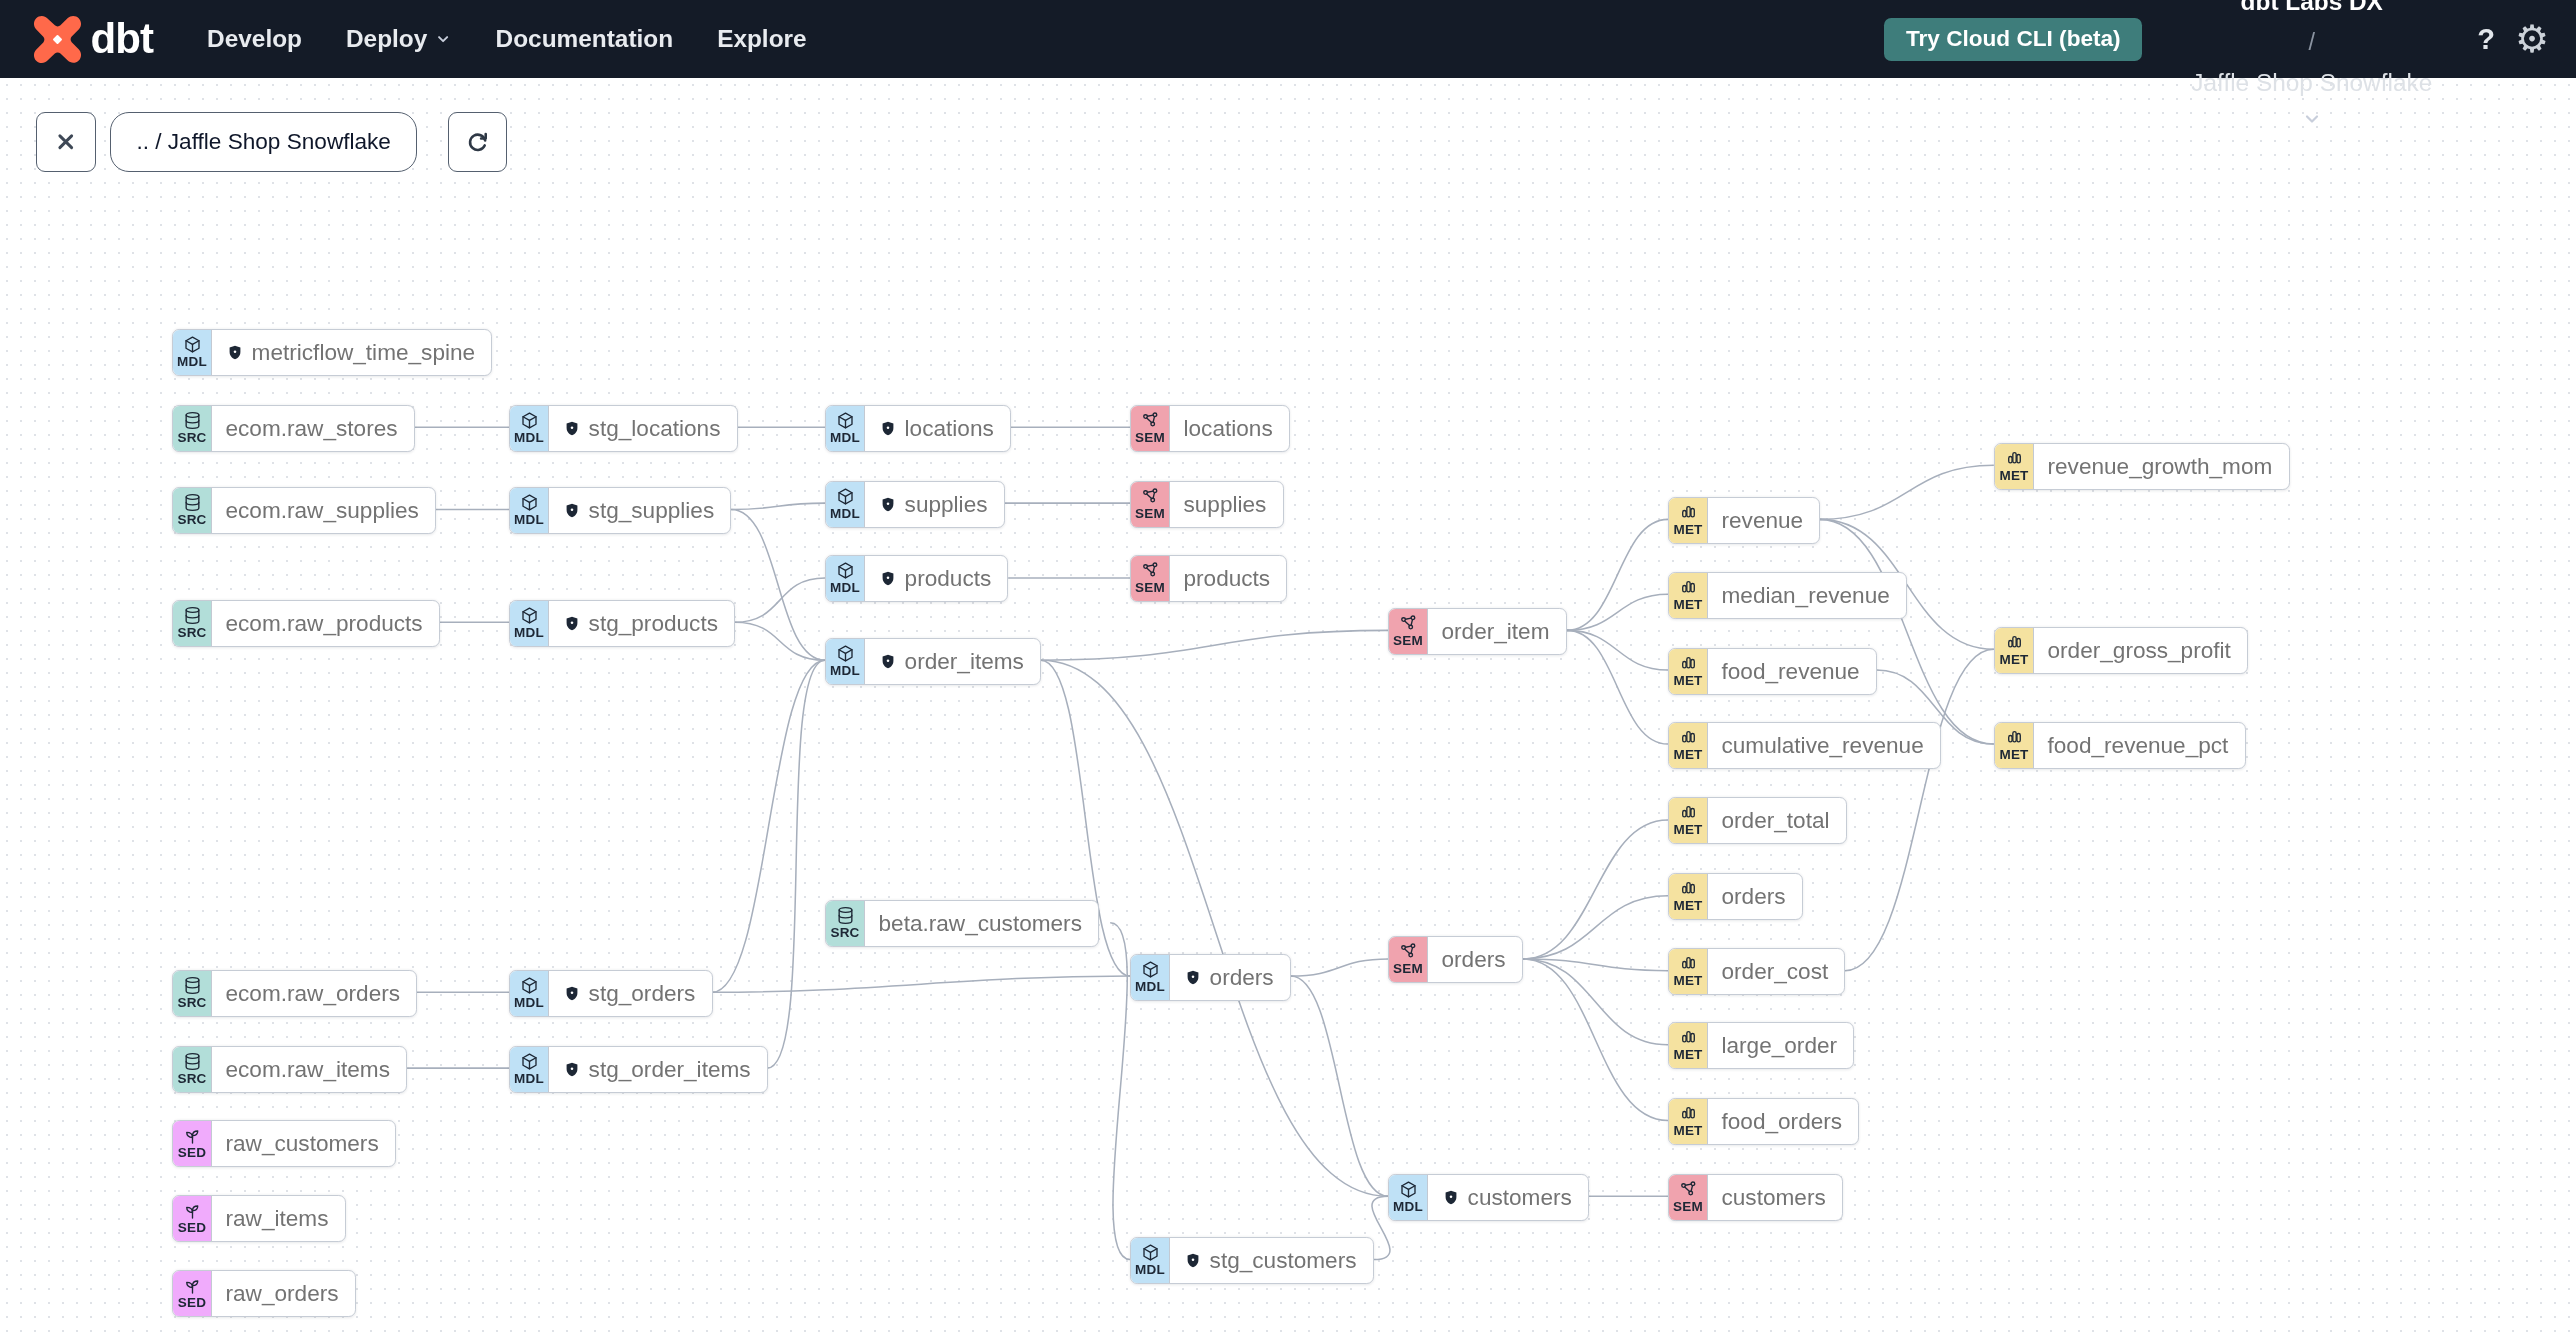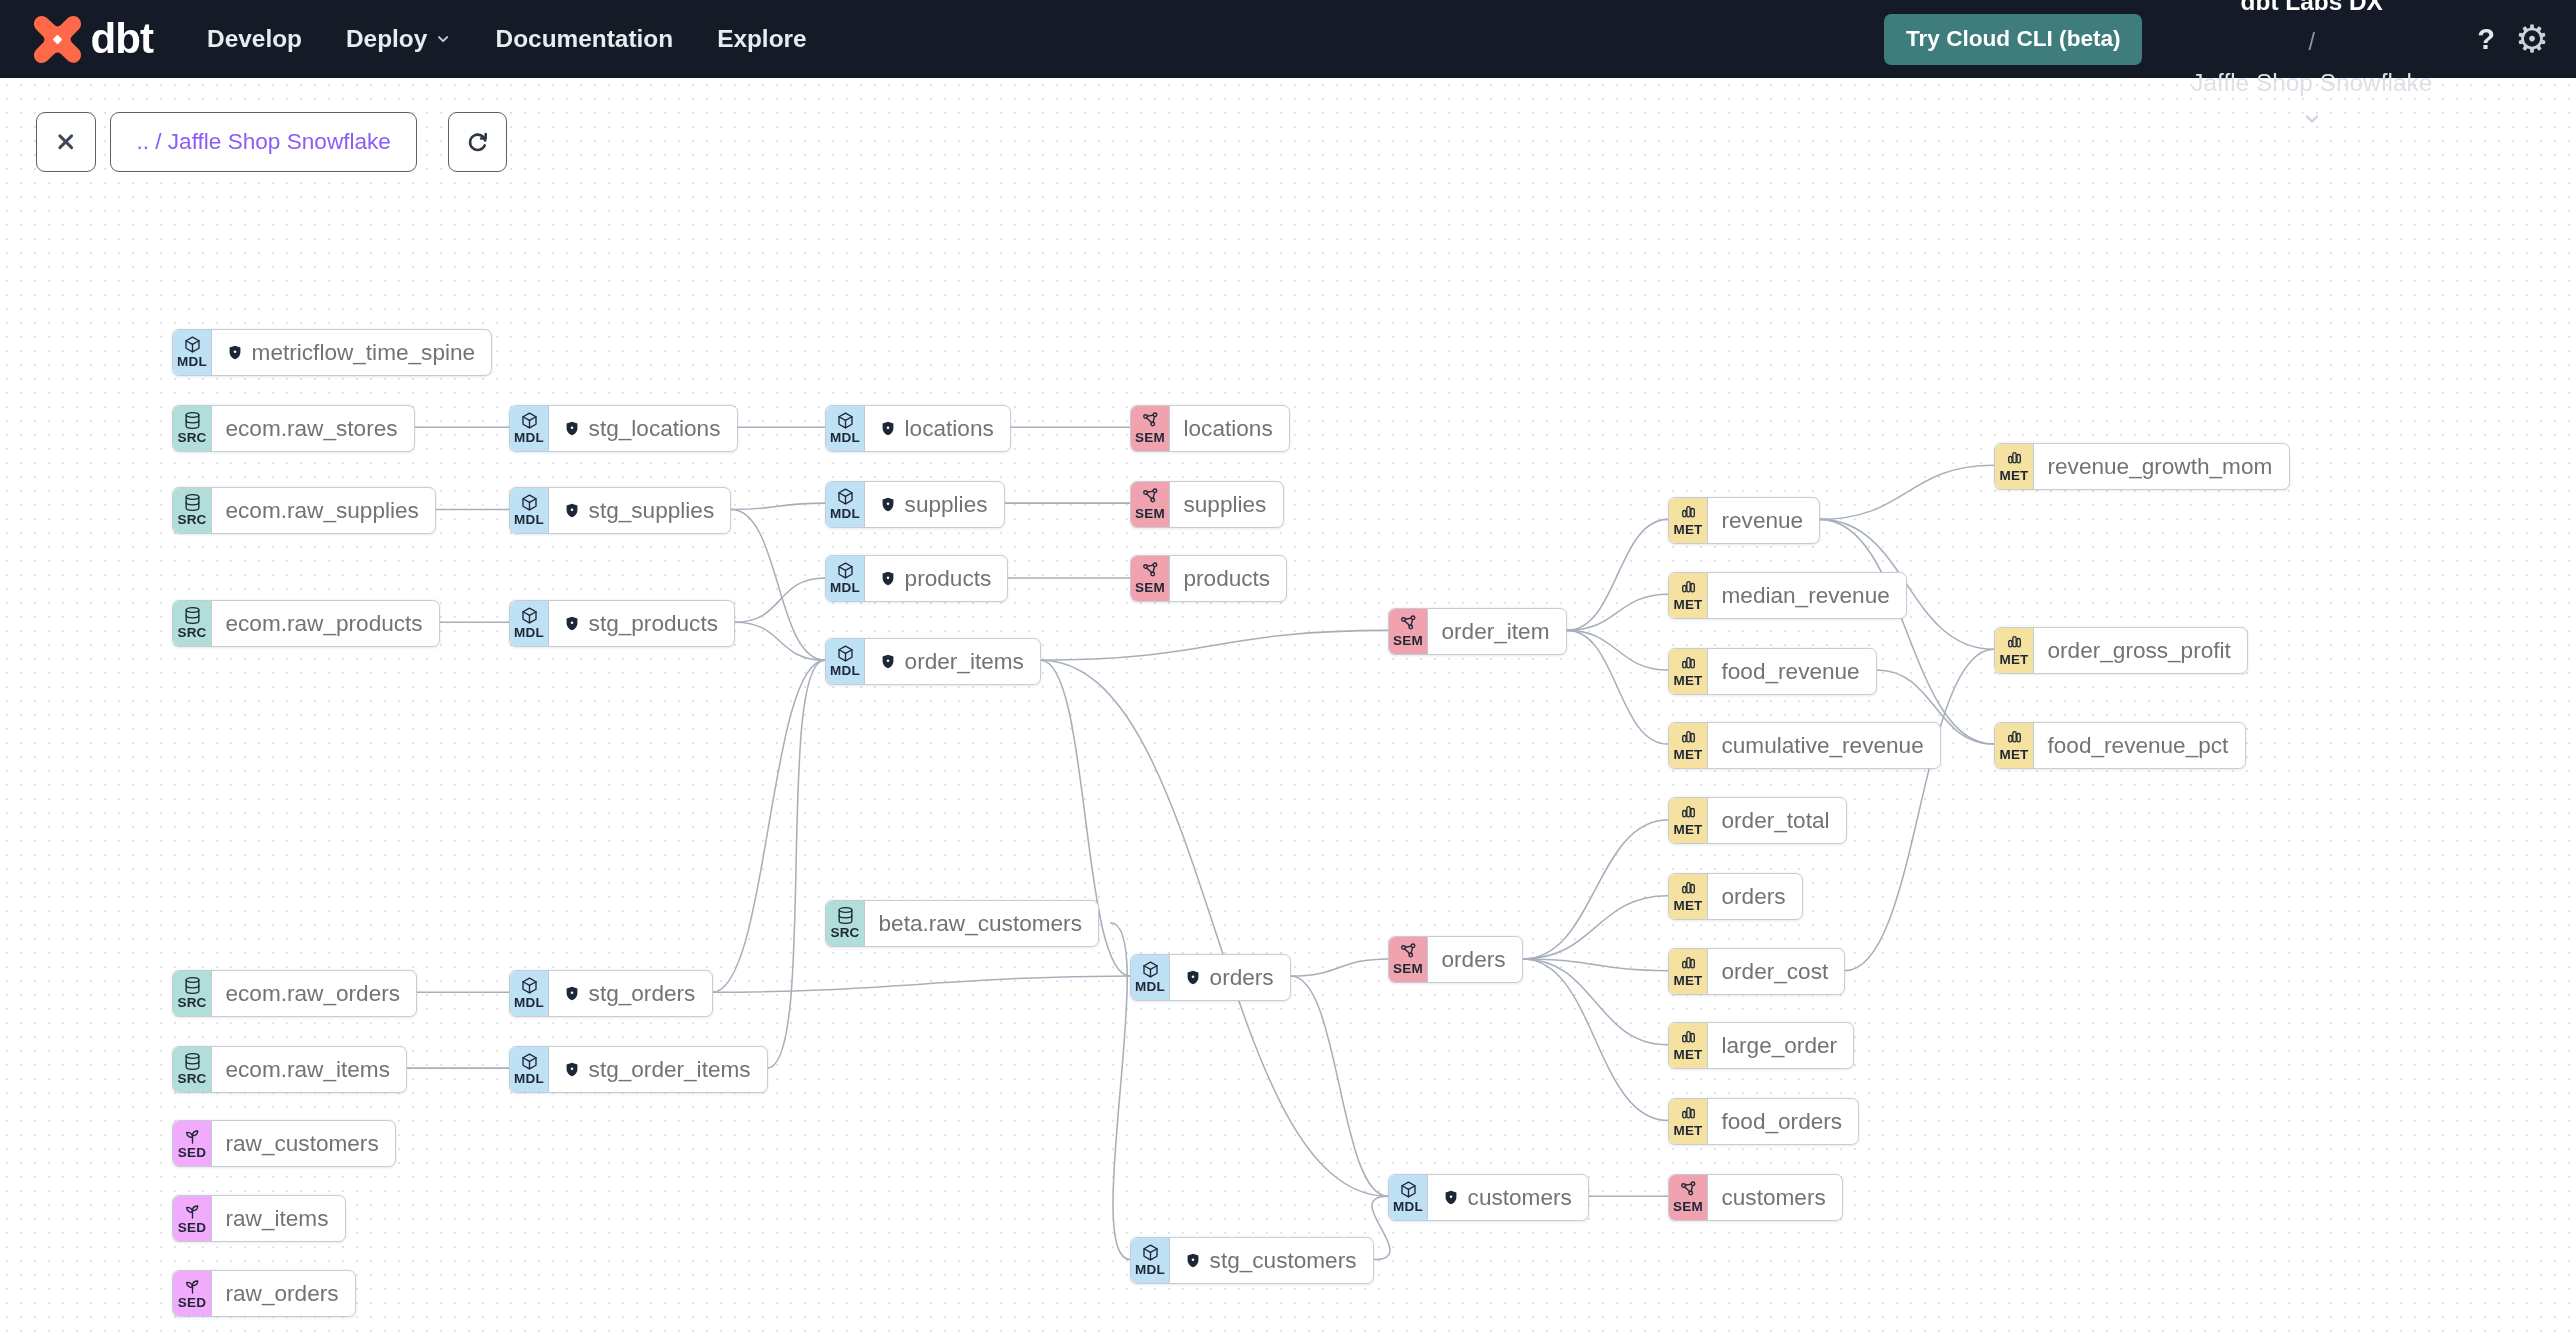--- a/index.html
+++ b/index.html
@@ -10,41 +10,41 @@
   .navbar{position:absolute;top:0;left:0;right:0;height:78px;background:#141b27;
           display:flex;align-items:center;padding:0 27px 0 32.5px;box-sizing:border-box;}
   .logo{display:flex;align-items:center;gap:9px;}
   .logo svg{display:block;}
   .brand-text{color:#ffffff;font-size:42px;font-weight:700;letter-spacing:-0.9px;line-height:1;}
   .nav-links{display:flex;align-items:center;gap:44px;margin-left:54px;}
   .nav-link{color:#e8ebef;font-size:24.4px;font-weight:700;cursor:pointer;display:flex;align-items:center;gap:8.1px;}
   .nav-link svg{display:block;}
   .nav-right{margin-left:auto;display:flex;align-items:center;}
   .cta-btn{background:#3e7d7b;color:#ffffff;font-size:22.6px;font-weight:700;border:none;
-           height:51px;padding:0 21.7px;border-radius:7.2px;cursor:pointer;font-family:inherit;}
+           height:43px;padding:0 21.7px;border-radius:7.2px;cursor:pointer;font-family:inherit;}
   .account-group{display:flex;align-items:center;gap:12.6px;margin-left:49px;cursor:pointer;flex-direction:column;}
   .account-name{color:#ffffff;font-size:24.4px;font-weight:700;}
   .crumb-sep{color:#8a93a0;font-size:23.5px;margin:0 3.6px;}
   .project-name{color:#dde1e6;font-size:24.4px;font-weight:400;}
   .help-btn{color:#e2e6eb;font-size:29px;font-weight:700;margin-left:45px;cursor:pointer;}
   .gear-btn{color:#ccd2d9;font-size:38px;margin-left:20px;cursor:pointer;line-height:1;}
 
   
   #canvas{position:absolute;top:78px;left:0;right:0;bottom:0;
           background-image:radial-gradient(circle,#dfe2e7 1.3px,transparent 1.4px);
           background-size:14px 14px;}
   #edges{position:absolute;top:0;left:0;pointer-events:none;}
   #edges path{fill:none;stroke:#a7afbc;stroke-width:1.7px;}
 
   
   .toolbar{position:absolute;top:34px;left:36px;right:24.4px;display:flex;align-items:center;z-index:5;}
   .chip{background:#ffffff;border:1.4px solid #55606f;border-radius:9px;height:60px;
         box-sizing:border-box;display:flex;align-items:center;}
   .close-chip{width:60px;justify-content:center;cursor:pointer;}
-  .breadcrumb-chip{margin-left:14.4px;padding:0 25px;font-size:22.6px;color:#8b5cf6;}
+  .breadcrumb-chip{margin-left:14.4px;padding:0 25px;font-size:22.6px;color:#0f172a;border-radius:19px;}
   .search-chip{margin-left:auto;width:1111px;padding:0 18px;gap:12.6px;}
   .search-chip input{border:none;outline:none;flex:1;font-size:23.5px;color:#1c2530;
                      font-family:inherit;background:transparent;}
   .search-chip input::placeholder{color:#6a7280;}
   .info-dot{width:28px;height:28px;border-radius:50%;background:#3f4a59;color:#fff;
             display:flex;align-items:center;justify-content:center;font-size:17px;
             font-weight:700;font-family:"Liberation Serif",serif;cursor:pointer;}
   .refresh-chip{width:59px;margin-left:31px;justify-content:center;cursor:pointer;}
 
   

